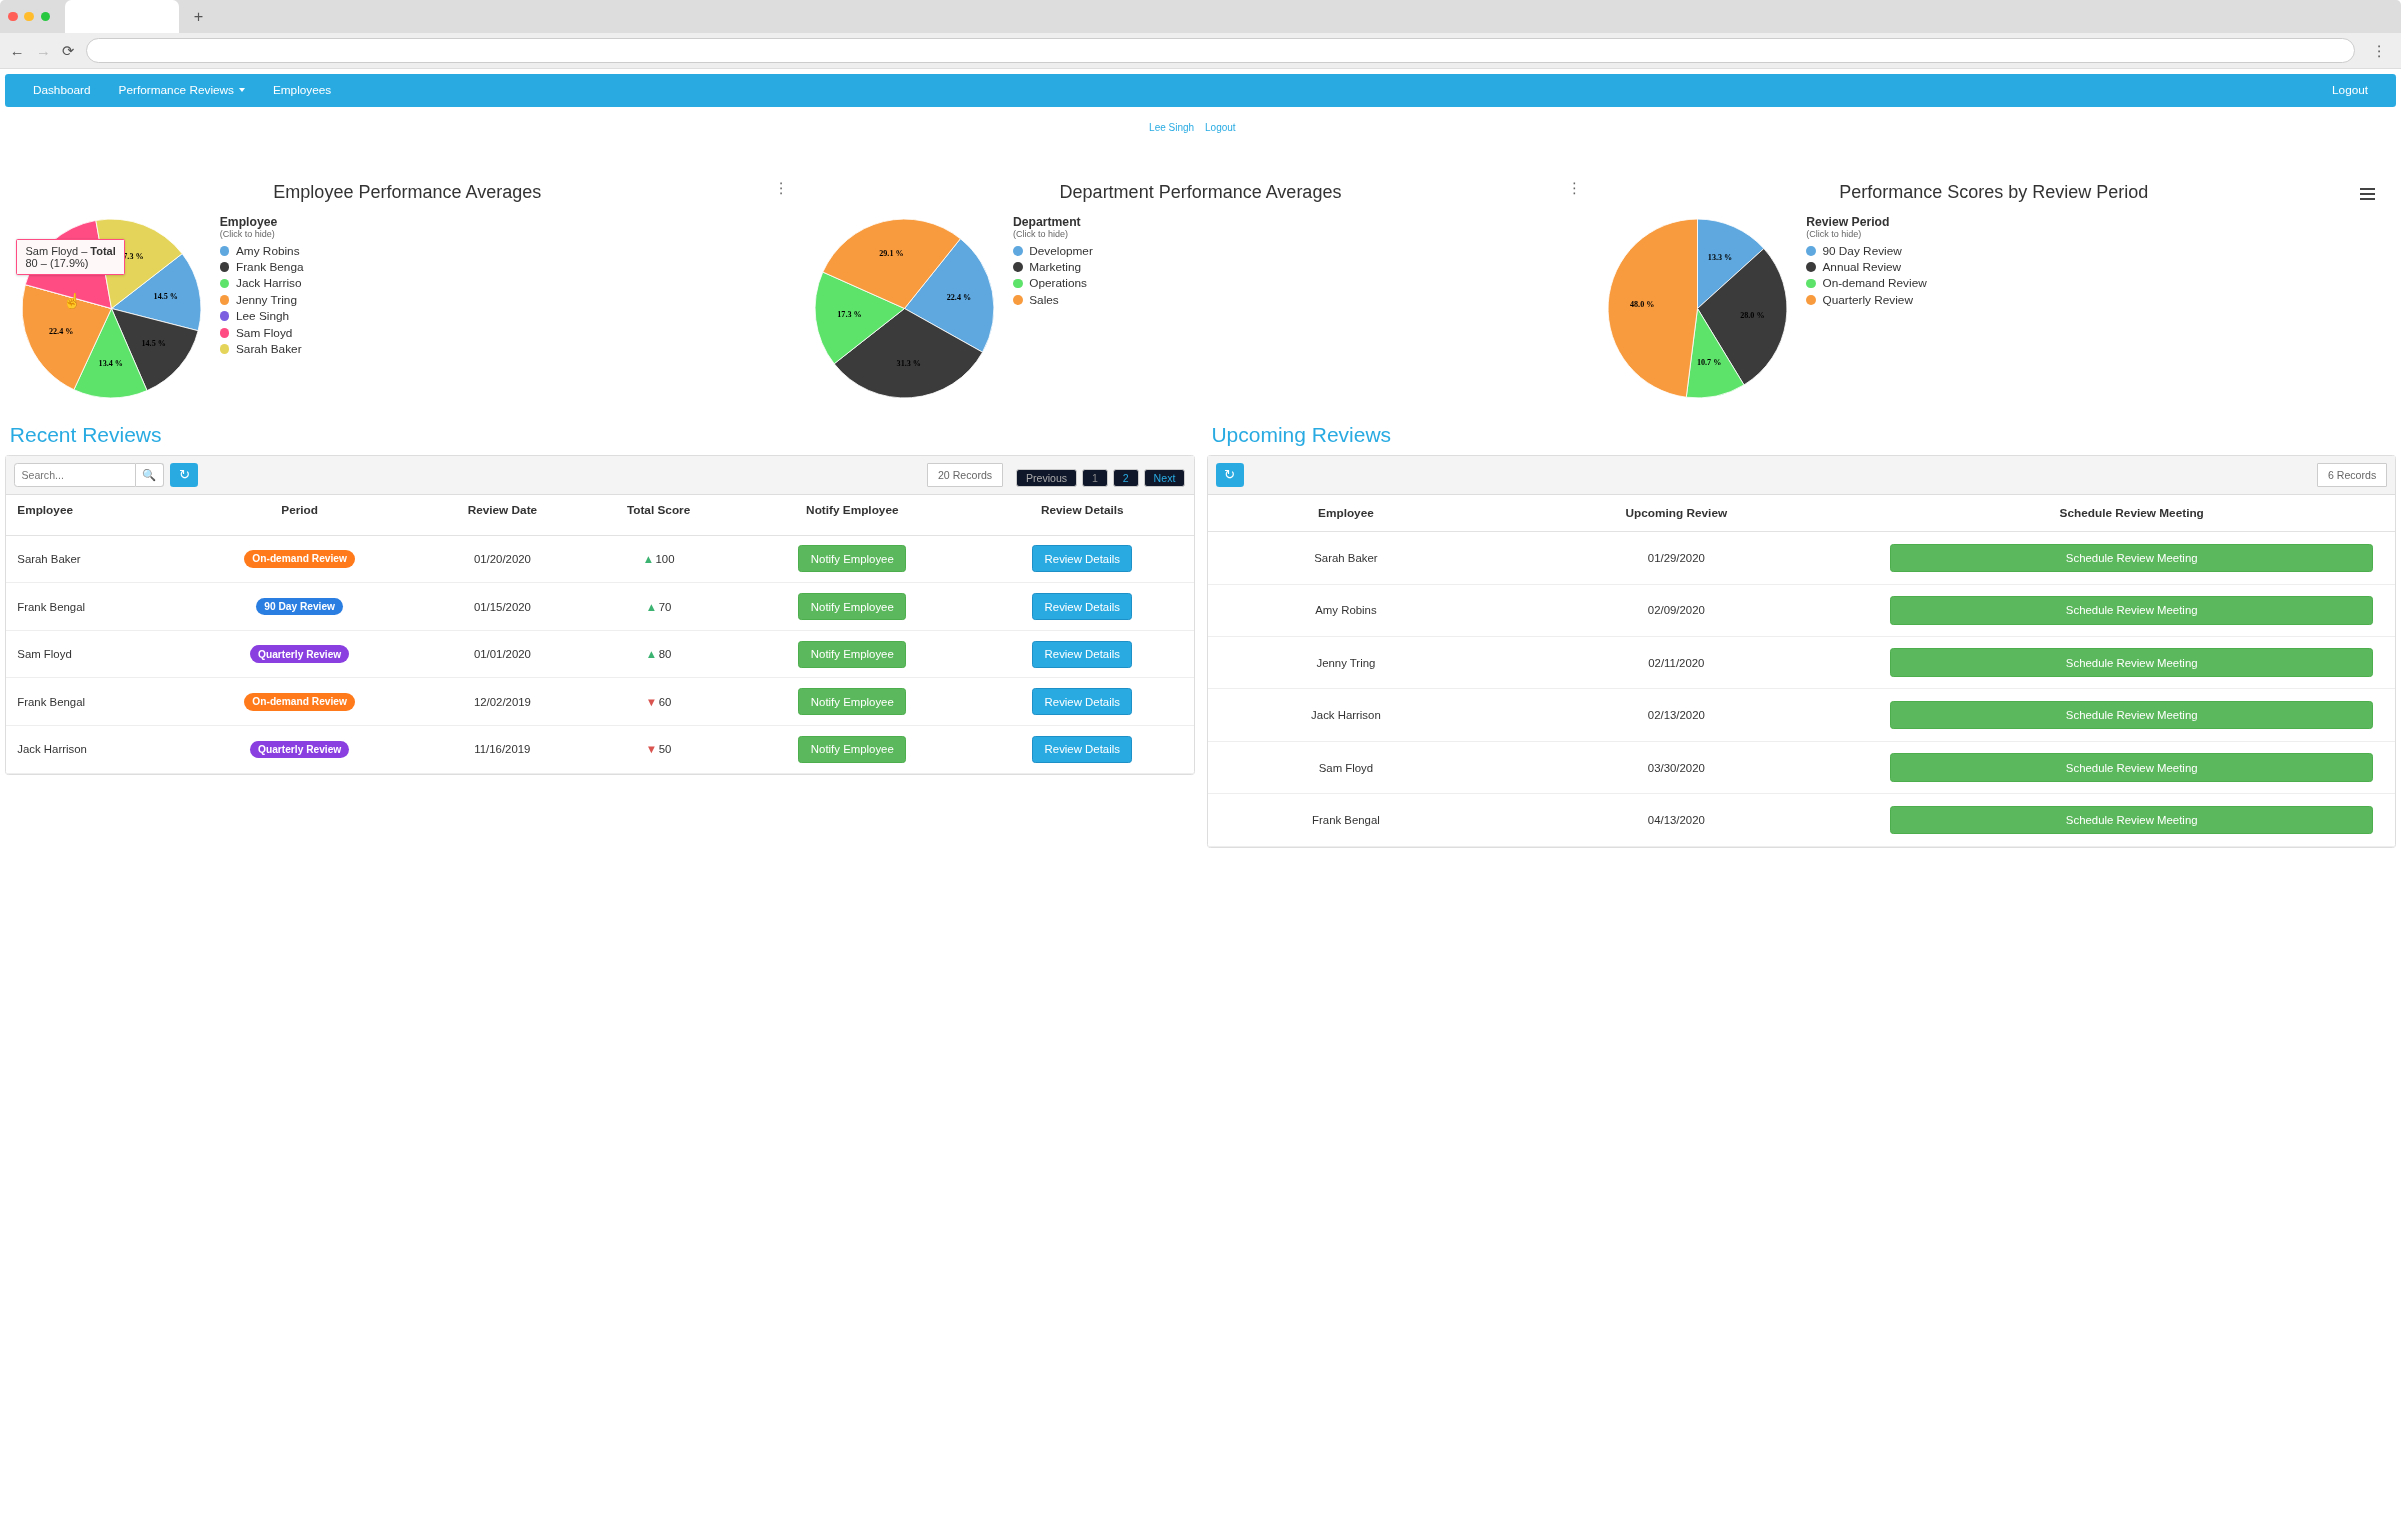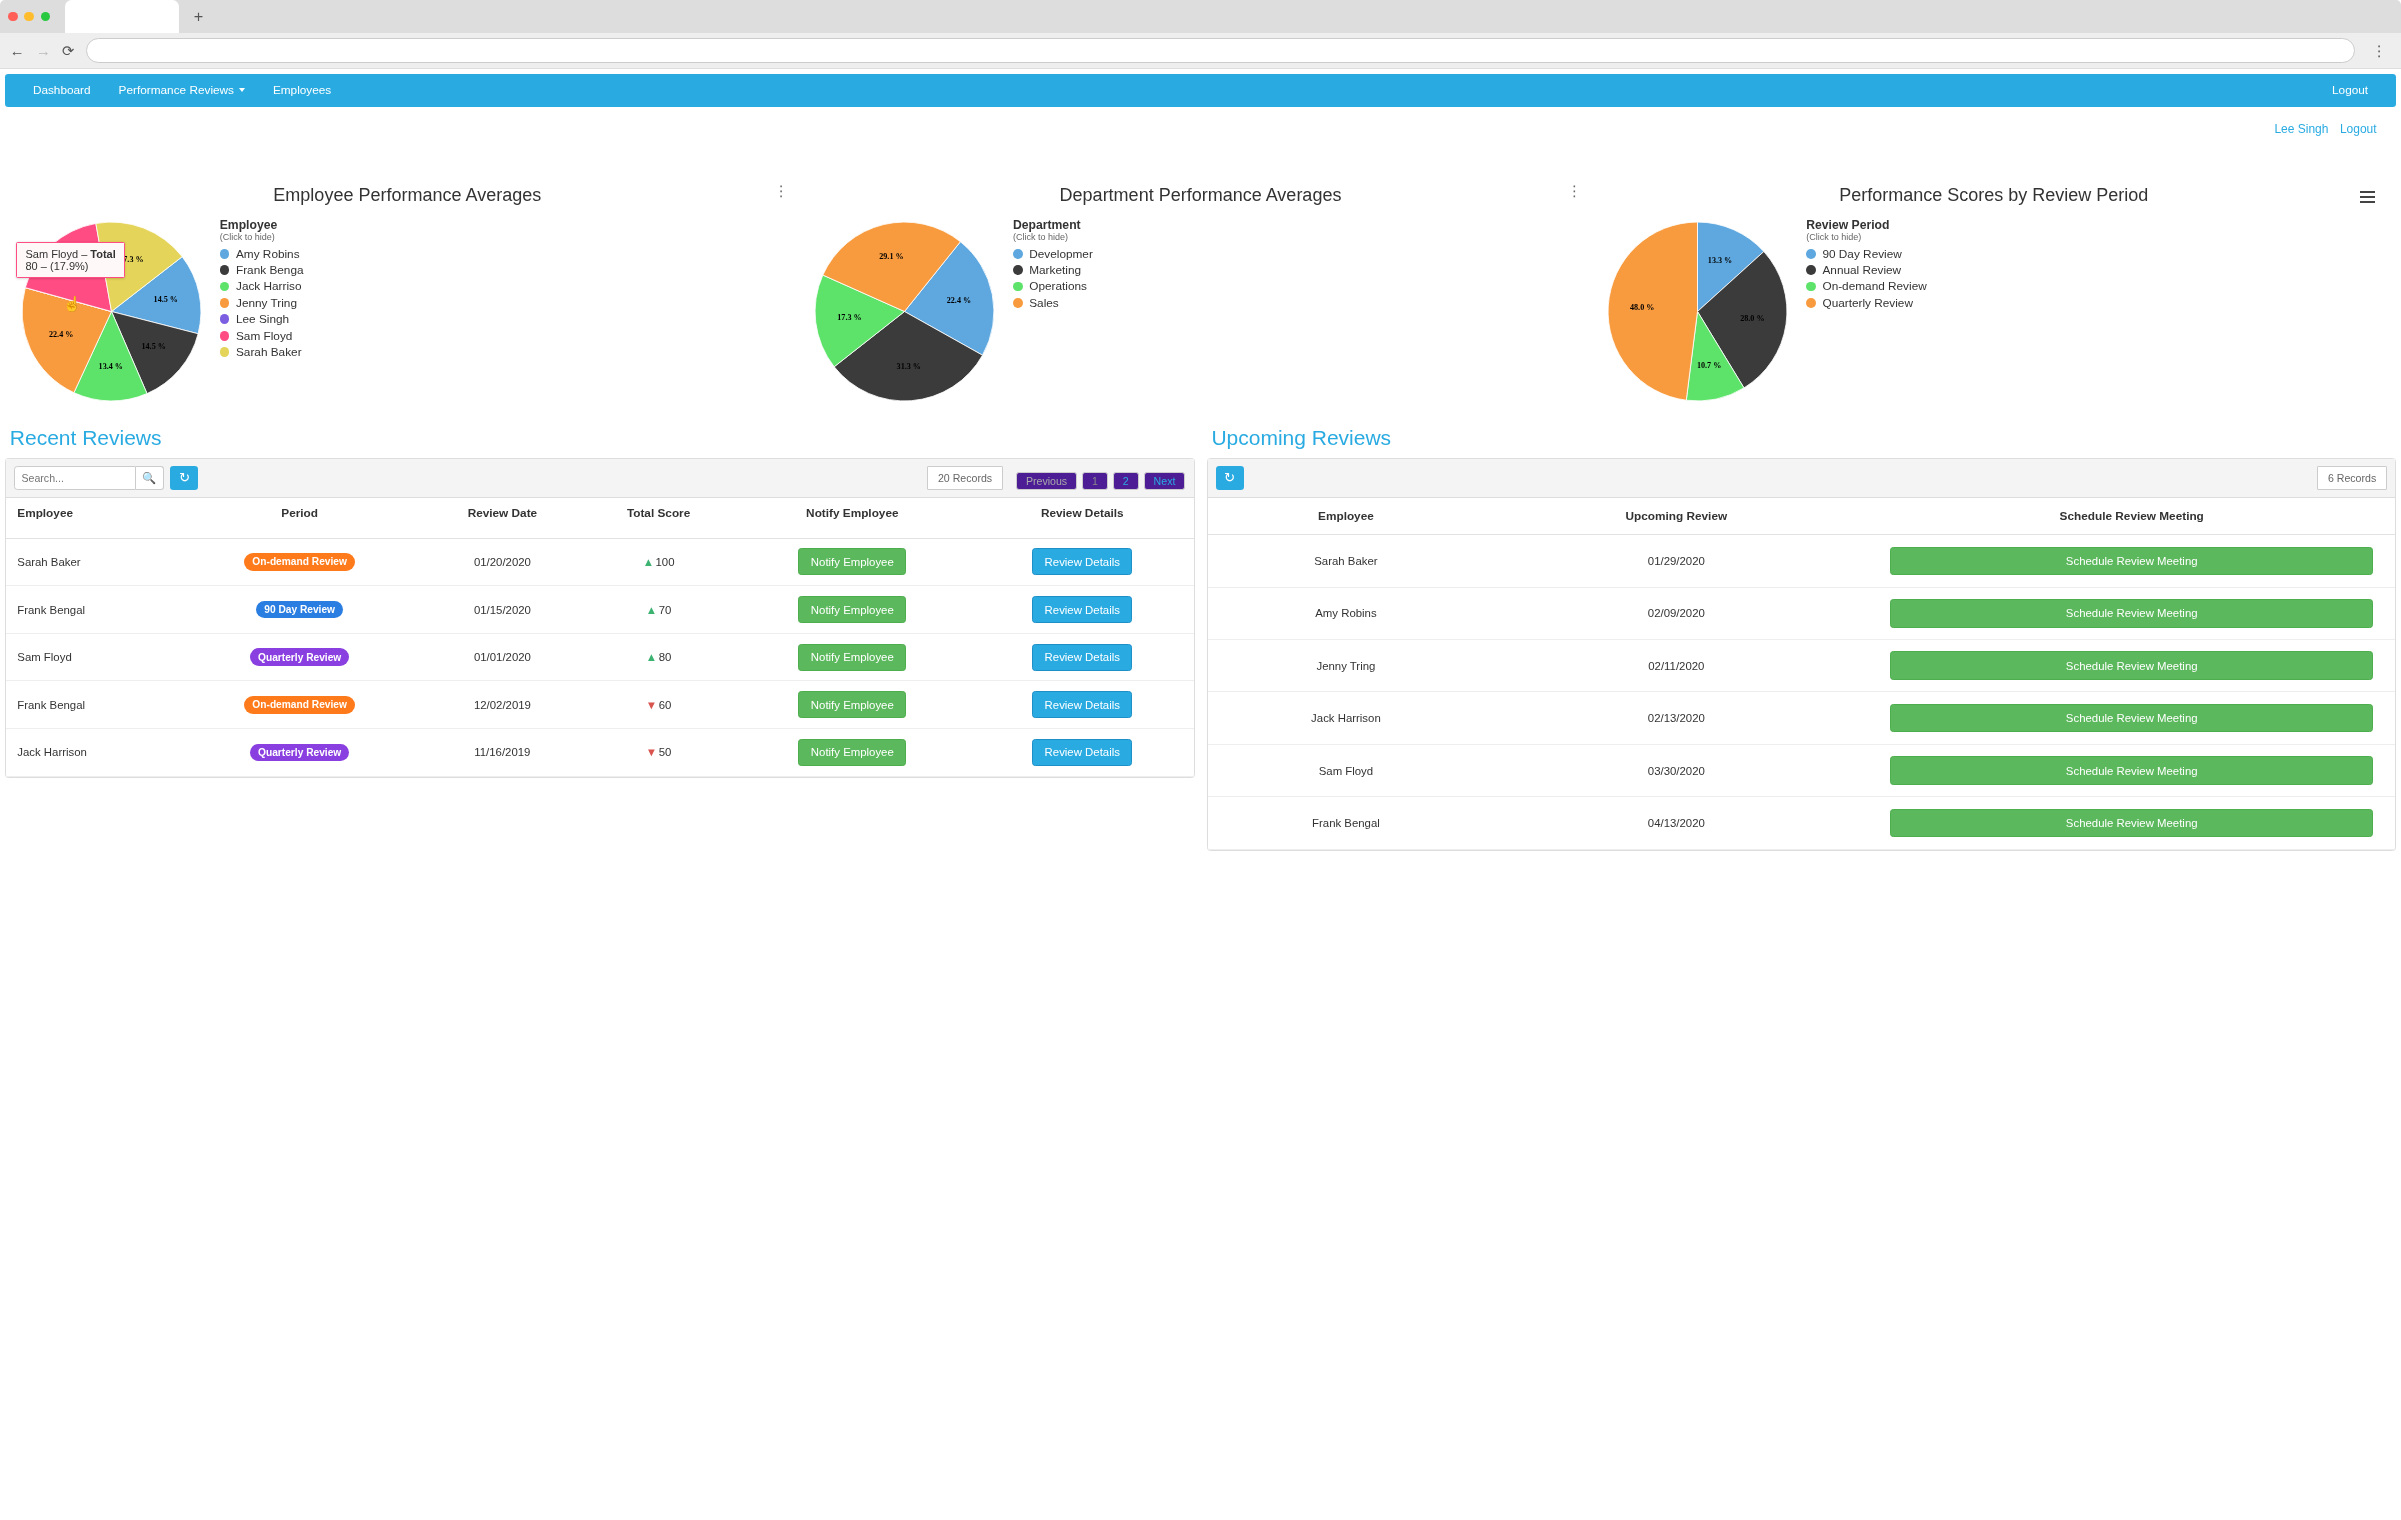--- a/index.html
+++ b/index.html
@@ -17,21 +17,21 @@
   .nav-arrow.disabled{ color:#bbb; }
   .addr-bar { flex:1; height:24.4px; background:#fff; border-radius:14.7px; border:0.8px solid #ccc;}
   .chrome-menu { font-size:14.7px; color:#555; padding:0 4.9px;}
 
   
   .navbar { background:#29abe2; color:#fff; display:flex; align-items:center; padding:0 28px; height:33px; margin:4.9px 4.9px 9.8px 4.9px; border-radius:3.3px;}
   .nav-item { margin-right:28px; font-size:11.8px; cursor:pointer; display:flex; align-items:center; gap:4.9px;}
   .nav-spacer{flex:1;}
   .caret-down { display:inline-block; width:0;height:0; border-left:3.3px solid transparent; border-right:3.3px solid transparent; border-top:4.1px solid #fff;}
 
-  .top-links { text-align:right; padding: 4.9px 24.4px 3.3px 0; color:#29abe2; font-size:12px;}
+  .top-links { text-align:center; padding: 4.9px 24.4px 3.3px 0; color:#29abe2; font-size:10px;}
   .top-links a { color:#29abe2; text-decoration:none; margin-left:8.1px;}
 
   
   .charts { display:flex; gap:14.7px; padding: 6.5px 18px 18px 18px;}
   .chart-card { flex:1; position:relative;margin-top:40px; }
   .chart-title { text-align:center; font-size:18px; font-weight:400; color:#333; margin-bottom:11.4px;}
   .chart-menu { position:absolute; top:3.3px; right:8.1px; color:#666; font-size:14.7px; letter-spacing:0; line-height:4.9px;}
   .burger span{display:block;width:14.7px;height:2.4px;background:#444;margin:2.4px 0;}
   .chart-body { display:flex; align-items:flex-start; gap:14.7px; }
   .pie-wrap { width:187px; height:187px; position:relative; flex-shrink:0;}
@@ -52,21 +52,21 @@
   .panel h2 { color:#29abe2; font-weight:400; font-size:21px; margin:3.3px 0 8.1px 4.9px;}
   .panel-box{ border:0.8px solid #ddd; border-radius:3.3px;}
   .panel-toolbar{ background:#f4f4f4; border-bottom:0.8px solid #ddd; padding:6.5px 8.1px; display:flex; align-items:flex-end; gap:6.5px;}
   .search-wrap{ display:flex; align-items:center;}
   .search-input{ height:24.4px; width:122px; border:0.8px solid #ccc; border-radius:3.3px 0 0 3.3px; padding:0 6.5px; font-size:10.6px;}
   .search-btn{ height:24.4px; width:28px; border:0.8px solid #ccc; border-left:none; background:#fff; border-radius:0 3.3px 3.3px 0; display:flex;align-items:center;justify-content:center; font-size:11.4px; color:#555;}
   .refresh-btn{ height:24.4px; width:28px; border:none; background:#29abe2; color:#fff; border-radius:3.3px; display:flex;align-items:center;justify-content:center;}
   .toolbar-spacer{flex:1;}
   .records-badge{ border:0.8px solid #ccc; background:#fff; padding:4.9px 9.8px; border-radius:1px; color:#666; font-size:10.6px;}
   .pager{ display:flex; gap:4.9px; margin-left:6.5px;}
-  .pager .pg{ border:0.8px solid #ccc; background:#4c1d95; padding:2px 9px; border-radius:3px; font-size:10.6px; color:#29abe2;}
+  .pager .pg{ border:0.8px solid #ccc; background:#0f172a; padding:2px 9px; border-radius:3px; font-size:10.6px; color:#29abe2;}
   .pager .pg.active{ color:#888;}
   .pager .pg.disabled{ color:#aaa;}
 
   table{ width:100%; border-collapse:collapse;}
   thead th{ text-align:center; font-weight:700; font-size:11.8px; padding:8.1px 6.5px 18px 6.5px; border-bottom:0.8px solid #e2e2e2;}
   thead th:first-child{text-align:left; padding-left:11.4px;}
   tbody td{ padding:9.8px 6.5px; border-bottom:0.8px solid #eee; text-align:center; vertical-align:middle;}
   tbody td:first-child{text-align:left; padding-left:11.4px;}
   .pill{ display:inline-block; color:#fff; font-size:10.2px; font-weight:700; padding:3.3px 8.1px; border-radius:9.8px; white-space:nowrap;}
   .btn{ display:inline-block; color:#fff; padding:6.5px 11.4px; border-radius:3.3px; font-size:11.4px; border:none; cursor:pointer; white-space:nowrap;}

